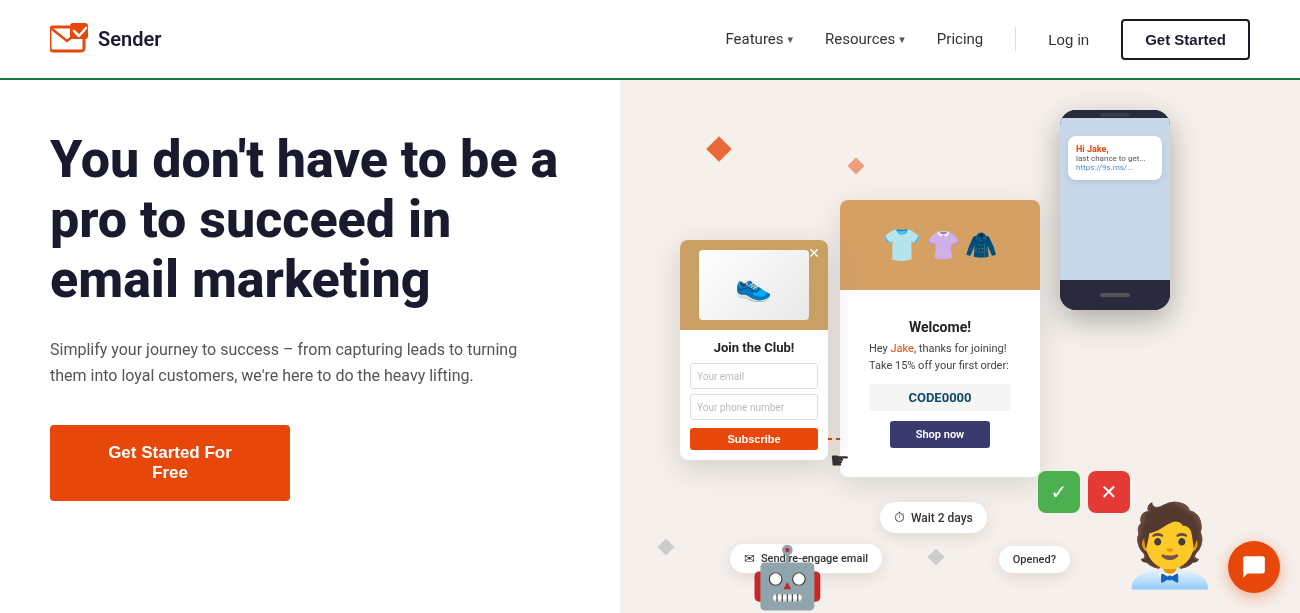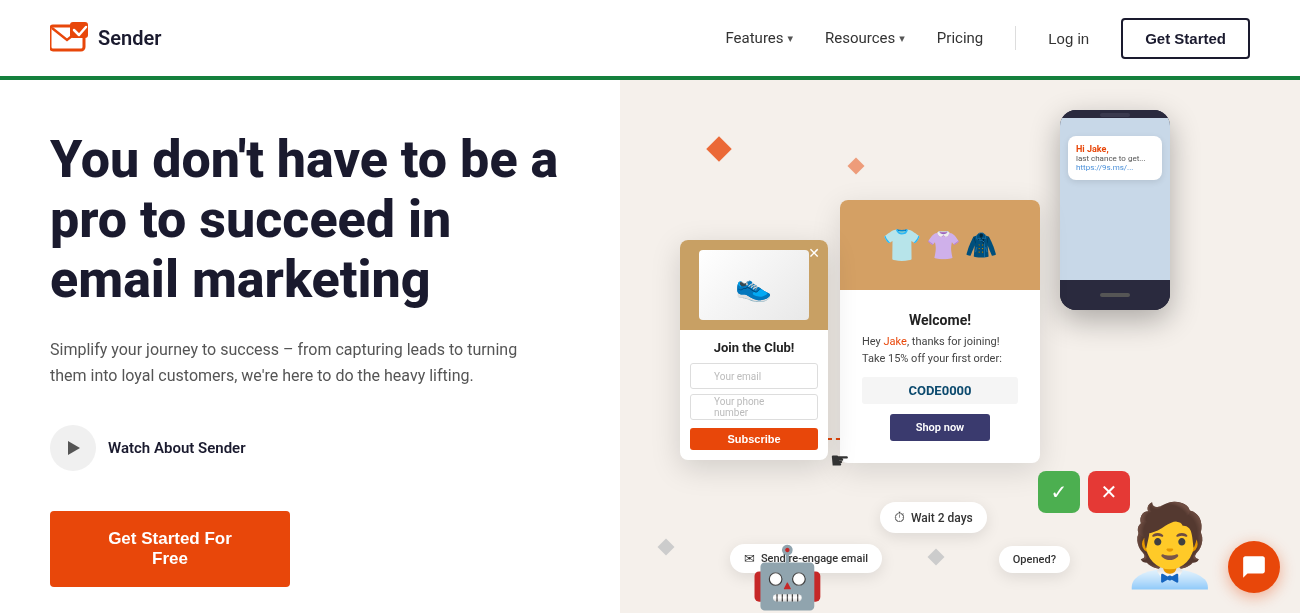--- a/index.html
+++ b/index.html
@@ -1,21 +1,21 @@
 <!DOCTYPE html>
 <html><head>
   <meta charset="utf-8">
   <style>
     * { margin: 0; padding: 0; box-sizing: border-box; }
     body { font-family: -apple-system, BlinkMacSystemFont, 'Segoe UI', Roboto, sans-serif; background: #fff; overflow: hidden; width: 1300px; height: 613px; }
 
     
     nav {
       display: flex; align-items: center; justify-content: space-between;
-      padding: 8px 50px; height: 80px; border-bottom: 4px solid #15803d;
+      padding: 8px 50px; height: 80px; border-bottom: 2px solid #15803d;
     }
     .logo { display: flex; align-items: center; gap: 10px; }
     .logo-icon { width: 38px; height: 32px; }
     .logo-text { font-size: 20px; font-weight: 600; color: #1a1a2e; }
     .nav-links { display: flex; align-items: center; gap: 32px; }
     .nav-item { display: flex; align-items: center; gap: 4px; font-size: 15px; color: #333; cursor: pointer; text-decoration: none; }
     .nav-item .chevron { font-size: 11px; color: #555; }
     .nav-divider { width: 1px; height: 24px; background: #ddd; }
     .btn-login { font-size: 15px; color: #333; cursor: pointer; background: none; border: none; }
     .btn-get-started-nav {
@@ -76,40 +76,40 @@
       border-radius: 4px; display: flex; align-items: center; justify-content: center;
       font-size: 30px;
     }
     .popup-close {
       position: absolute; top: 5px; right: 8px; color: #fff; font-size: 14px; cursor: pointer;
     }
     .popup-body { padding: 10px; }
     .popup-title { font-size: 13px; font-weight: 700; text-align: center; margin-bottom: 8px; color: #222; }
     .popup-input {
       width: 100%; height: 26px; border: 1px solid #ddd; border-radius: 3px;
-      font-size: 10px; padding: 0 23px; margin-bottom: 5px; color: #999;
+      font-size: 10px; padding: 0 6px; margin-bottom: 5px; color: #999;
       display: flex; align-items: center;
     }
     .popup-subscribe {
       width: 100%; height: 22px; background: #e8470a; color: #fff;
       font-size: 11px; font-weight: 700; border: none; border-radius: 3px; cursor: pointer;
       margin-top: 3px;
     }
 
     
     .email-card {
       position: absolute; left: 190px; top: 120px;
       width: 200px; background: #fff; border-radius: 8px;
       box-shadow: 0 8px 30px rgba(0,0,0,0.12); overflow: hidden; z-index: 9;
     }
     .email-card-img {
       width: 100%; height: 90px; background: #d4a064;
       display: flex; align-items: center; justify-content: center;
     }
-    .email-card-body { padding: 22px; }
+    .email-card-body { padding: 29px; }
     .email-card-title { font-size: 14px; font-weight: 700; text-align: center; margin-bottom: 6px; color: #222; }
     .email-card-text { font-size: 11px; color: #444; margin-bottom: 10px; line-height: 1.5; }
     .email-code {
       font-size: 13px; font-weight: 700; color: #0c4a6e;
       text-align: center; background: #f5f5f5; padding: 6px; border-radius: 3px; margin-bottom: 10px;
     }
     .shop-btn {
       display: block; width: 100px; margin: 0 auto; padding: 7px; background: #3a3a6e;
       color: #fff; font-size: 11px; font-weight: 600; text-align: center; border-radius: 3px; cursor: pointer;
     }
@@ -232,28 +232,20 @@
     <div class="nav-divider"></div>
     <button class="btn-login">Log in</button>
     <button class="btn-get-started-nav">Get Started</button>
   </div>
 </nav>
 
 <section class="hero">
   <div class="hero-left">
     <h1 class="hero-title">You don't have to be a pro to succeed in email marketing</h1>
     <p class="hero-subtitle">Simplify your journey to success – from capturing leads to turning them into loyal customers, we're here to do the heavy lifting.</p>
-    <div class="watch-btn">
-      <div class="play-icon">
-        <svg viewBox="0 0 20 20" fill="#555">
-          <polygon points="5,3 17,10 5,17" fill="#555"></polygon>
-        </svg>
-      </div>
-      <span class="watch-text">Watch About Sender</span>
-    </div>
     <button class="btn-get-started-hero">Get Started For Free</button>
   </div>
 
   <div class="hero-right">
     <div class="hero-bg-box"></div>
 
     <div class="diamond" style="left:60px; top:60px; opacity:0.8;"></div>
     <div class="diamond-sm" style="left:200px; top:80px; background:#e8470a; opacity:0.5;"></div>
     <div class="diamond-sm" style="left:10px; bottom:60px; background:#ccc;"></div>
     <div class="diamond-sm" style="left:280px; bottom:50px; background:#ccc;"></div>

